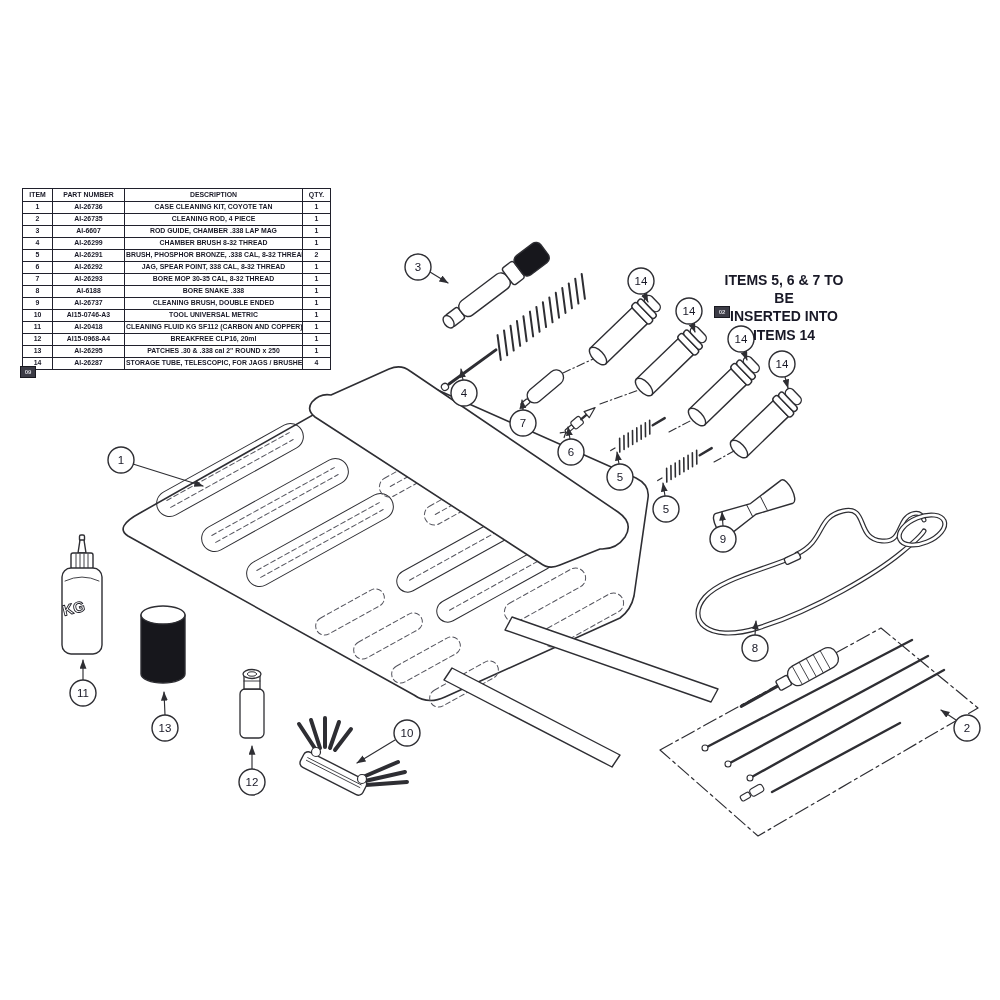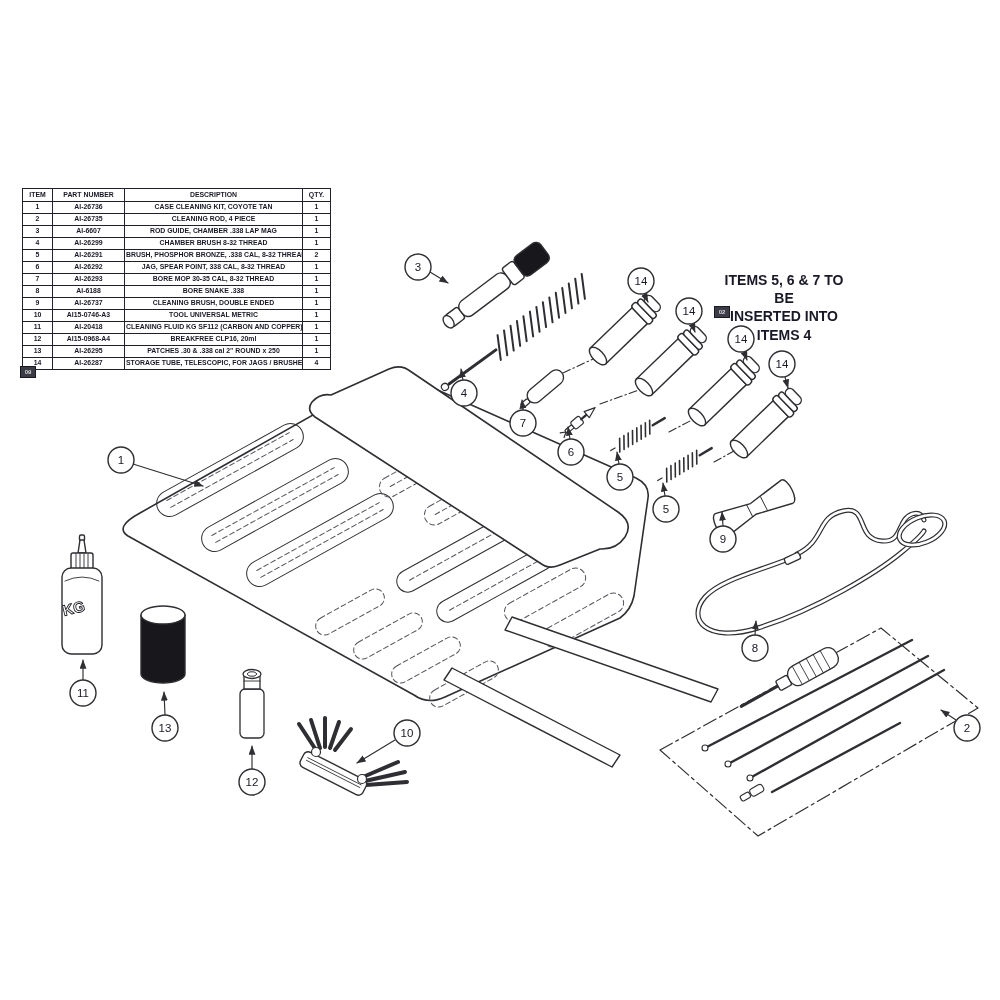--- a/index.html
+++ b/index.html
@@ -462,18 +462,18 @@
           <td>14</td>
           <td>AI-26287</td>
           <td>STORAGE TUBE, TELESCOPIC, FOR JAGS / BRUSHES</td>
           <td>4</td>
         </tr>
   </tbody>
     </table>
 
   <div class="note">
     <div>ITEMS 5, 6 &amp; 7 TO BE</div>
-    <div>INSERTED INTO ITEMS 4</div>
+    <div>INSERTED INTO ITEMS 14</div>
   </div>
   <div class="flag flag-table">09</div>
   <div class="flag flag-note">02</div>
 
 </div>
 
 </body></html>

